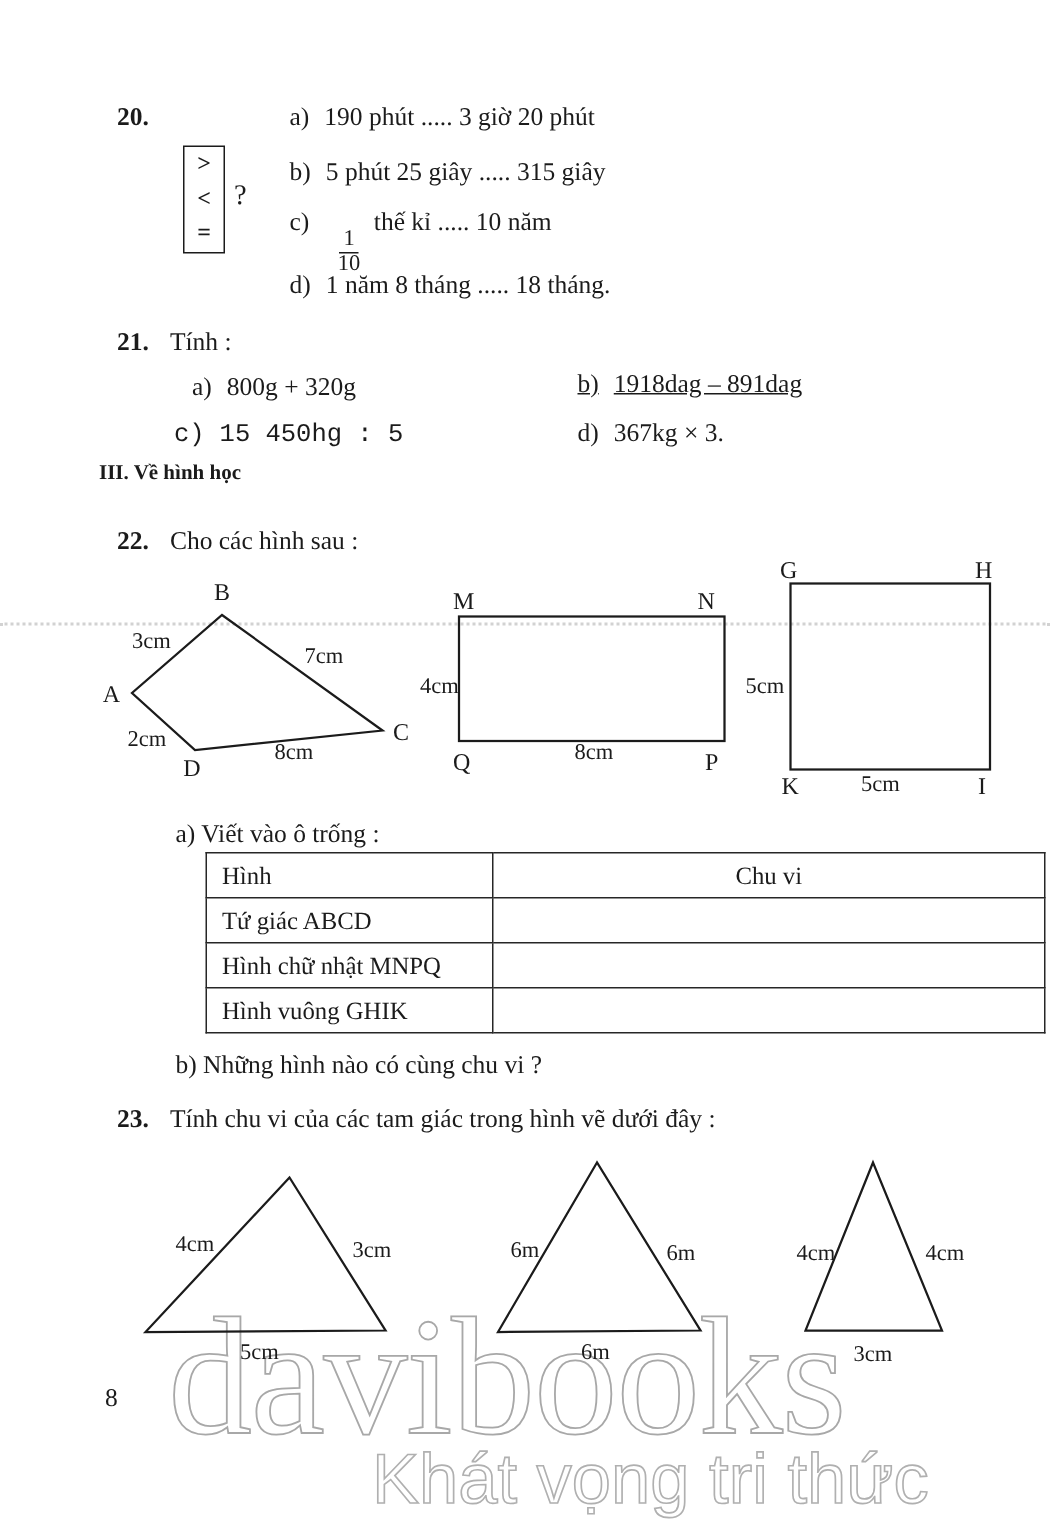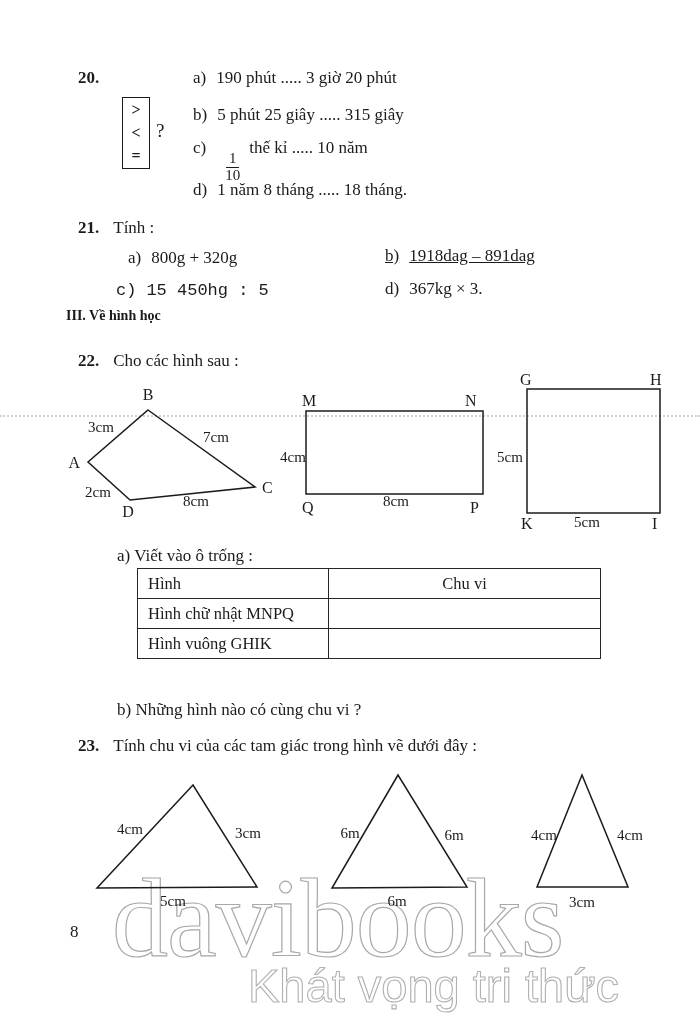--- a/index.html
+++ b/index.html
@@ -18,21 +18,21 @@
     align-items:center; padding:3px 0; font-size:16px; font-weight:bold; }
   .qmark { position:absolute; left:156px; top:120px; font-size:19px; }
 
   
   .frac { display:inline-flex; flex-direction:column; align-items:center; vertical-align:-10px;
     line-height:1.05; font-size:15px; margin:0 6px; }
   .frac .fnum { padding:0 3px; border-bottom:1.6px solid #1b1b1b; }
   .frac .fden { padding:0 3px; }
 
   
-  .pv-table { position:absolute; left:137px; top:568px; width:464px; border-collapse:collapse; }
+  .pv-table { position:absolute; left:137px; top:568px; width:560px; border-collapse:collapse; }
   .pv-table td, .pv-table th { border:1.6px solid #262626; height:30px; font-size:16.5px;
     font-weight:normal; padding:2px 10px; text-align:left; }
   .pv-table th.c2 { text-align:center; }
   .pv-table .c1 { width:191px; }
 
   svg text { font-family:"Liberation Serif","DejaVu Serif",serif; font-size:16px; fill:#1b1b1b; }
   svg .dim { font-size:15px; }
   svg polygon, svg rect, svg line { fill:none; stroke:#1b1b1b; stroke-width:1.5; }
 
   .scanline { position:absolute; left:0; top:415px; width:700px; border-top:2px dotted #c4c4c4; opacity:.75; }
@@ -136,20 +136,24 @@
 
     <div class="line" style="left:117px; top:546px;">a) Viết vào ô trống :</div>
 
     <table class="pv-table">
       <tbody>
           <tr>
         <th class="c1">Hình</th>
         <th class="c2">Chu vi</th>
       </tr>
       <tr>
+        <td class="c1">Tứ giác ABCD</td>
+        <td></td>
+      </tr>
+      <tr>
         <td class="c1">Hình chữ nhật MNPQ</td>
         <td></td>
       </tr>
       <tr>
         <td class="c1">Hình vuông GHIK</td>
         <td></td>
       </tr>
     </tbody>
       </table>
 

